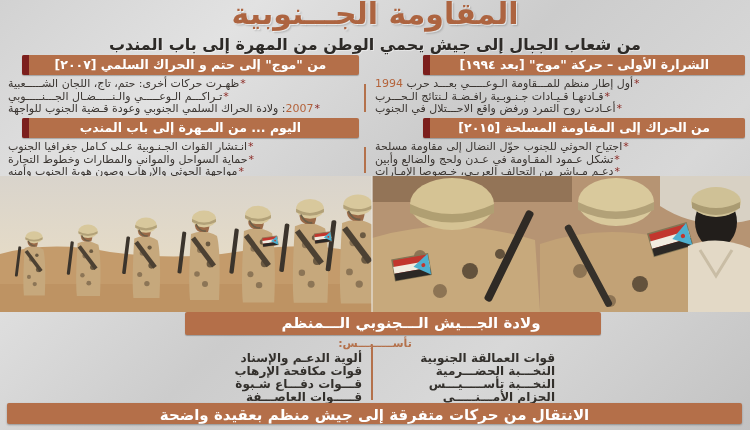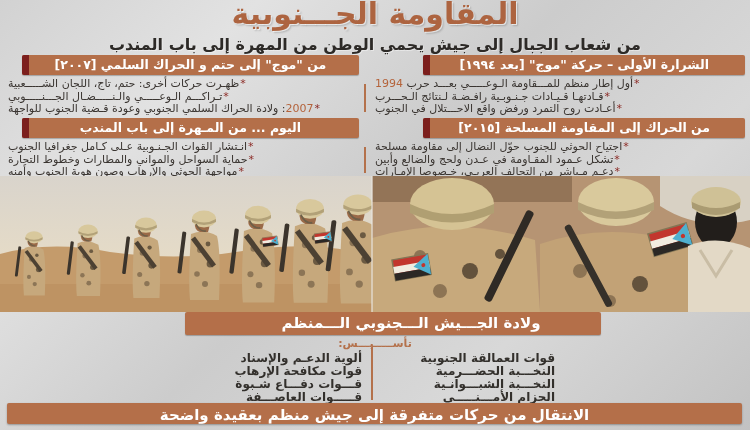--- a/index.html
+++ b/index.html
@@ -200,21 +200,21 @@
       <rect x="371" y="0" width="2" height="136" fill="#e8e4de" opacity="0.6"></rect>
     </svg>
   </div>
 
   <div class="army-banner">ولادة الجـــيش الـــجنوبي الـــمنظم</div>
   <div class="founding">تأســـــيـــس:</div>
 
   <div class="forces-col forces-right">
     <div class="force-item">قوات العمالقة الجنوبية</div>
     <div class="force-item">النخـــبة الحضـــرمية</div>
-    <div class="force-item">النخـــبة الشبـــوانـية</div>
+    <div class="force-item">النخـــبة تأســـــيـــس</div>
     <div class="force-item">الحزام الأمـــنـــــي</div>
   </div>
   <div class="forces-divider"></div>
   <div class="forces-col forces-left">
     <div class="force-item">ألوية الدعـم والإسناد</div>
     <div class="force-item">قوات مكافحة الإرهاب</div>
     <div class="force-item">قـــوات دفـــاع شـبوة</div>
     <div class="force-item">قـــــوات العاصـــفة</div>
   </div>
 

